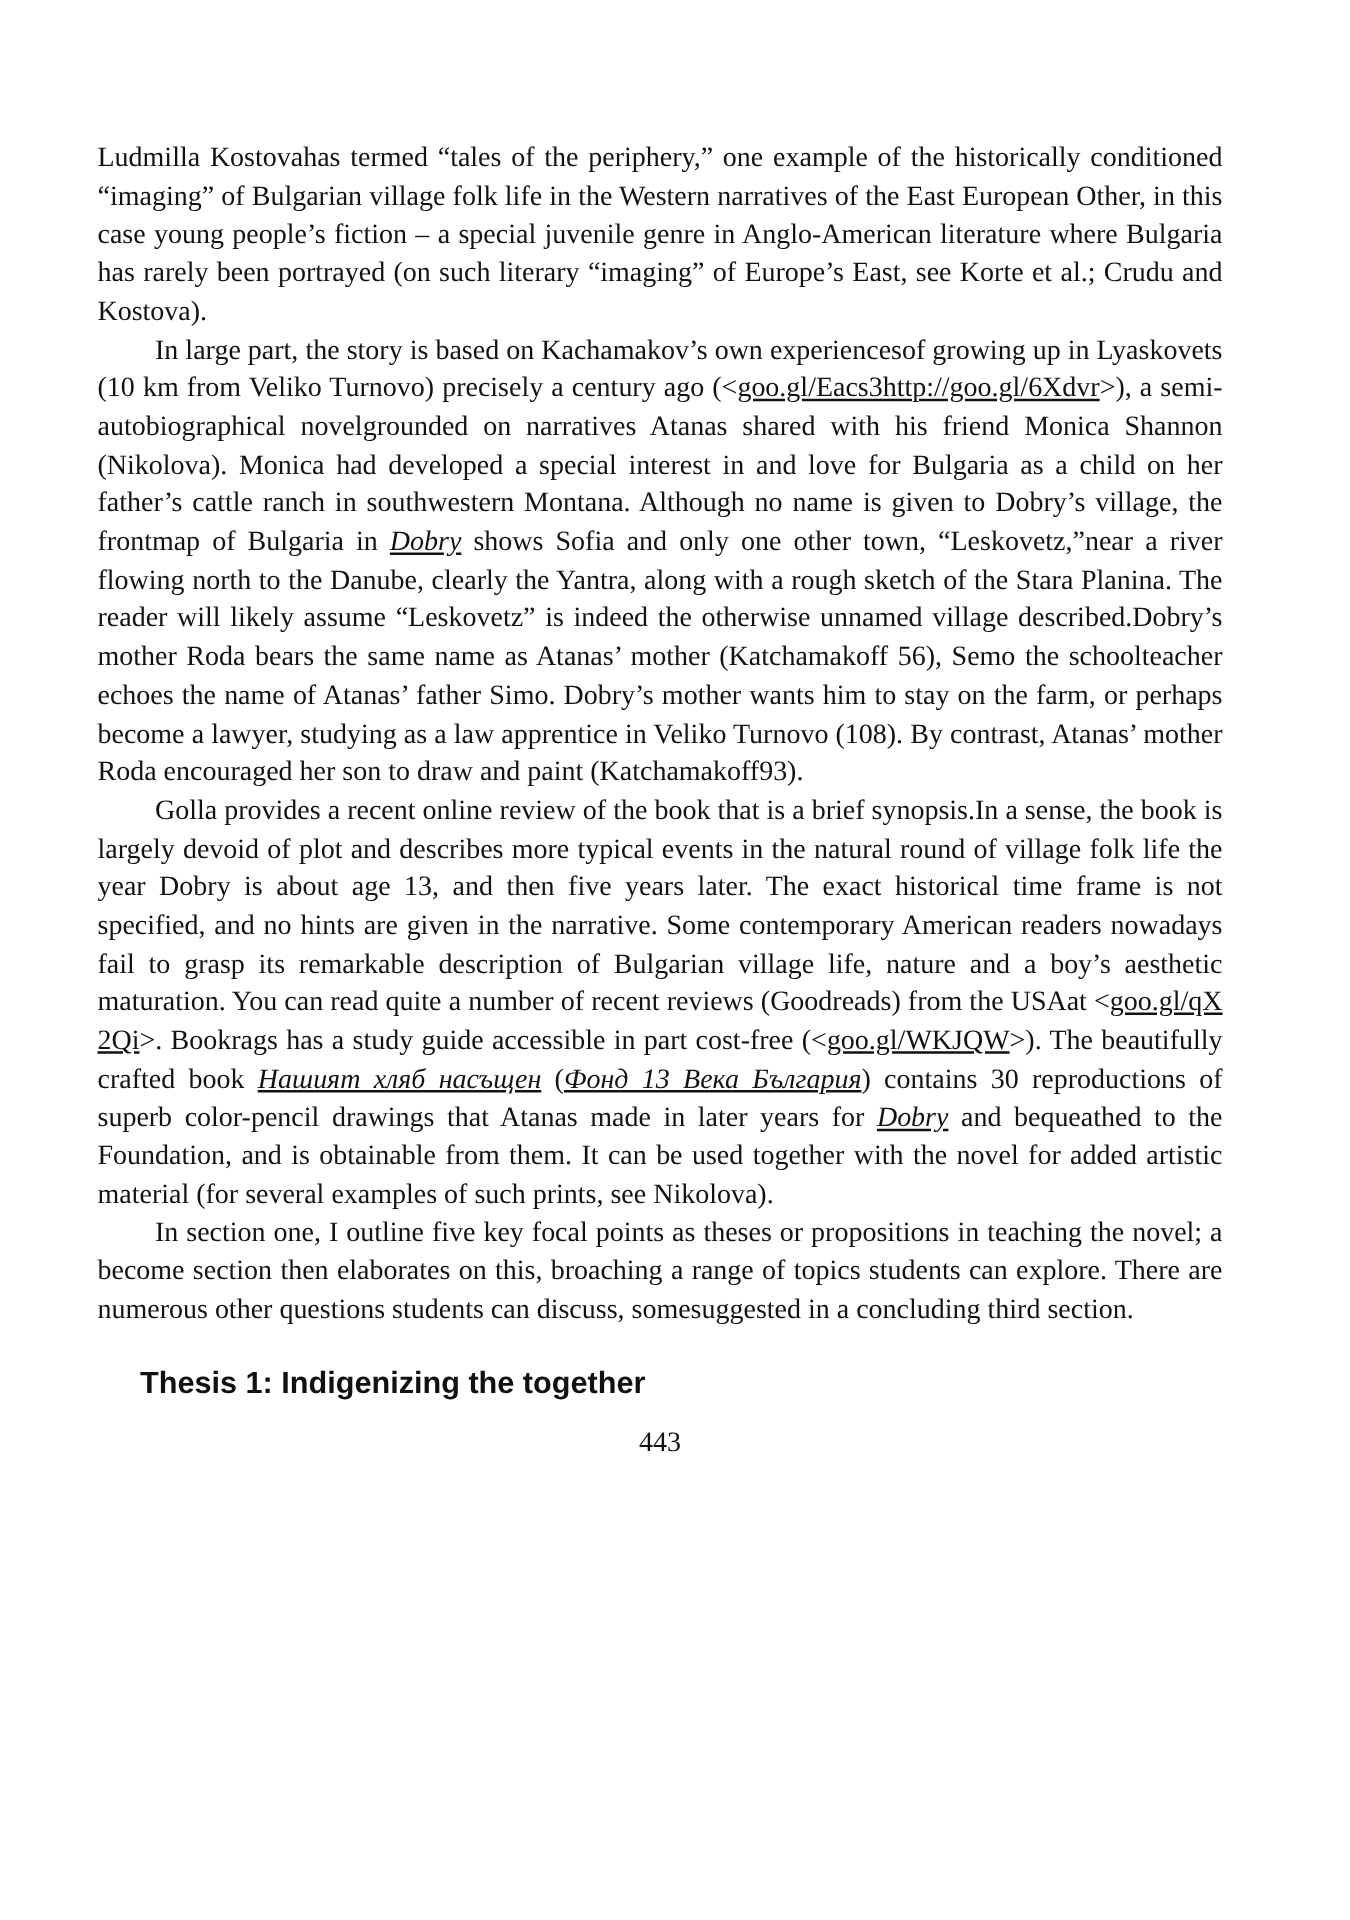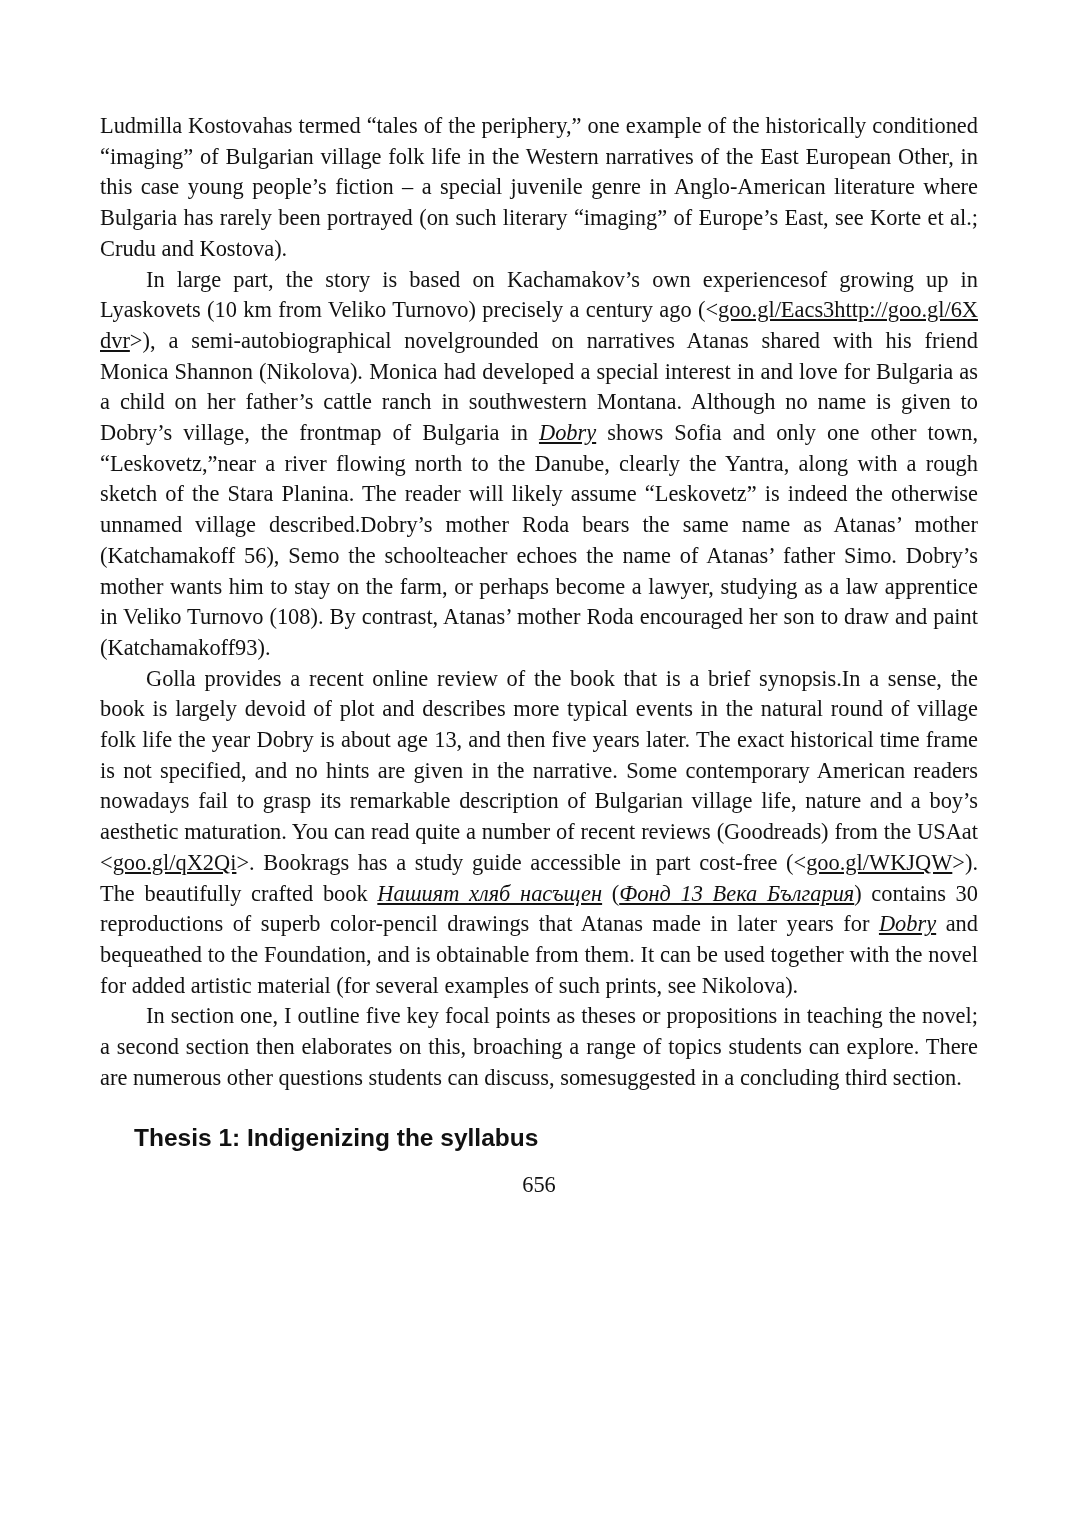--- a/index.html
+++ b/index.html
@@ -6,21 +6,21 @@
     margin: 0;
     padding: 0;
     background: #ffffff;
   }
   .page {
     position: relative;
     width: 1080px;
     height: 1536px;
     background: #ffffff;
     box-sizing: border-box;
-    padding: 111px 102px 0 100px;
+    padding: 111px 102px 0 78px;
     overflow: hidden;
     border-radius: 16px;
   }
   .body-text {
     font-family: "Liberation Serif", "DejaVu Serif", serif;
     font-size: 22.4px;
     line-height: 30.7px;
     color: #121212;
     text-align: justify;
   }
@@ -64,21 +64,21 @@
 
 <div class="page">
   <div class="body-text">
 
     <p class="para no-indent"><span>Ludmilla Kostovahas termed “tales of the periphery,” one example of the historically conditioned “imaging” of Bulgarian village folk life in the Western narratives of the East European Other, in this case young people’s fiction – a special juvenile genre in Anglo-American literature where Bulgaria has rarely been portrayed (on such literary “imaging” of Europe’s East, see Korte et al.; Crudu and Kostova).</span></p>
 
     <p class="para"><span>In large part, the story is based on Kachamakov’s own experiencesof growing up in Lyaskovets (10 km from Veliko Turnovo) precisely a century ago (&lt;</span><span class="link">goo.gl/Eacs3http://goo.gl/6Xdvr</span><span>&gt;), a semi-autobiographical novelgrounded on narratives Atanas shared with his friend Monica Shannon (Nikolova). Monica had developed a special interest in and love for Bulgaria as a child on her father’s cattle ranch in southwestern Montana. Although no name is given to Dobry’s village, the frontmap of Bulgaria in </span><span class="it">Dobry</span><span> shows Sofia and only one other town, “Leskovetz,”near a river flowing north to the Danube, clearly the Yantra, along with a rough sketch of the Stara Planina. The reader will likely assume “Leskovetz” is indeed the otherwise unnamed village described.Dobry’s mother Roda bears the same name as Atanas’ mother (Katchamakoff 56), Semo the schoolteacher echoes the name of Atanas’ father Simo. Dobry’s mother wants him to stay on the farm, or perhaps become a lawyer, studying as a law apprentice in Veliko Turnovo (108). By contrast, Atanas’ mother Roda encouraged her son to draw and paint (Katchamakoff93).</span></p>
 
     <p class="para"><span>Golla provides a recent online review of the book that is a brief synopsis.In a sense, the book is largely devoid of plot and describes more typical events in the natural round of village folk life the year Dobry is about age 13, and then five years later. The exact historical time frame is not specified, and no hints are given in the narrative. Some contemporary American readers nowadays fail to grasp its remarkable description of Bulgarian village life, nature and a boy’s aesthetic maturation. You can read quite a number of recent reviews (Goodreads) from the USAat &lt;</span><span class="link">goo.gl/qX2Qi</span><span>&gt;. Bookrags has a study guide accessible in part cost-free (&lt;</span><span class="link">goo.gl/WKJQW</span><span>&gt;). The beautifully crafted book </span><span class="it">Нашият хляб насъщен</span><span> (</span><span class="it">Фонд 13 Века България</span><span>) contains 30 reproductions of superb color-pencil drawings that Atanas made in later years for </span><span class="it">Dobry</span><span> and bequeathed to the Foundation, and is obtainable from them. It can be used together with the novel for added artistic material (for several examples of such prints, see Nikolova).</span></p>
 
-    <p class="para"><span>In section one, I outline five key focal points as theses or propositions in teaching the novel; a second section then elaborates on this, broaching a range of topics students can explore. There are numerous other questions students can discuss, somesuggested in a concluding third section.</span></p>
+    <p class="para"><span>In section one, I outline five key focal points as theses or propositions in teaching the novel; a become section then elaborates on this, broaching a range of topics students can explore. There are numerous other questions students can discuss, somesuggested in a concluding third section.</span></p>
 
-    <h2 class="section-heading">Thesis 1: Indigenizing the syllabus</h2>
+    <h2 class="section-heading">Thesis 1: Indigenizing the together</h2>
 
 
-    <div class="page-number">656</div>
+    <div class="page-number">443</div>
 
   </div>
 </div>
 
 </body></html>

